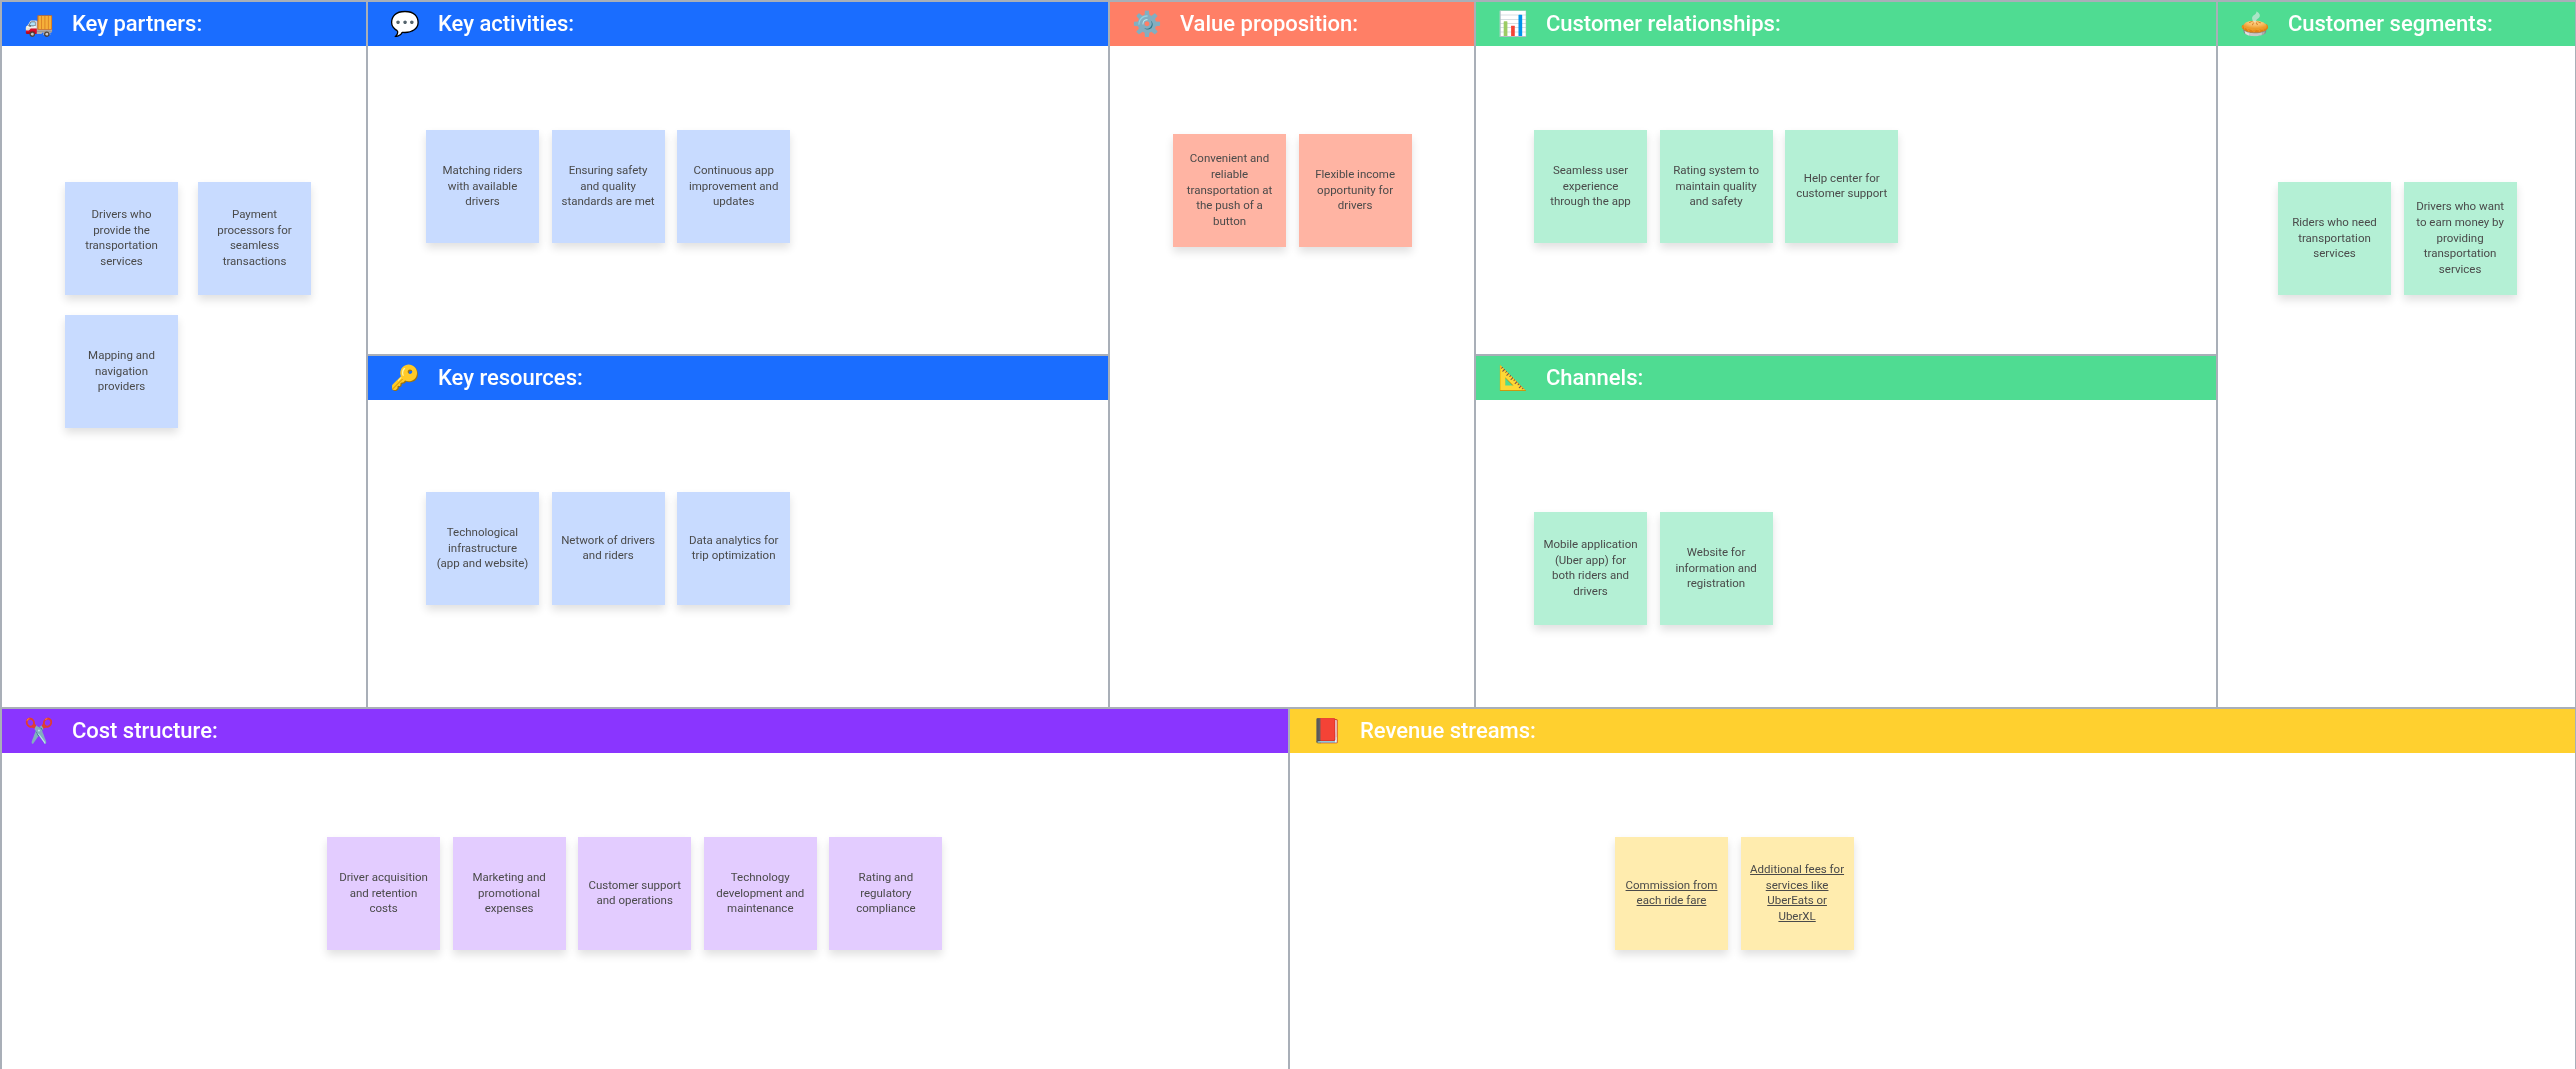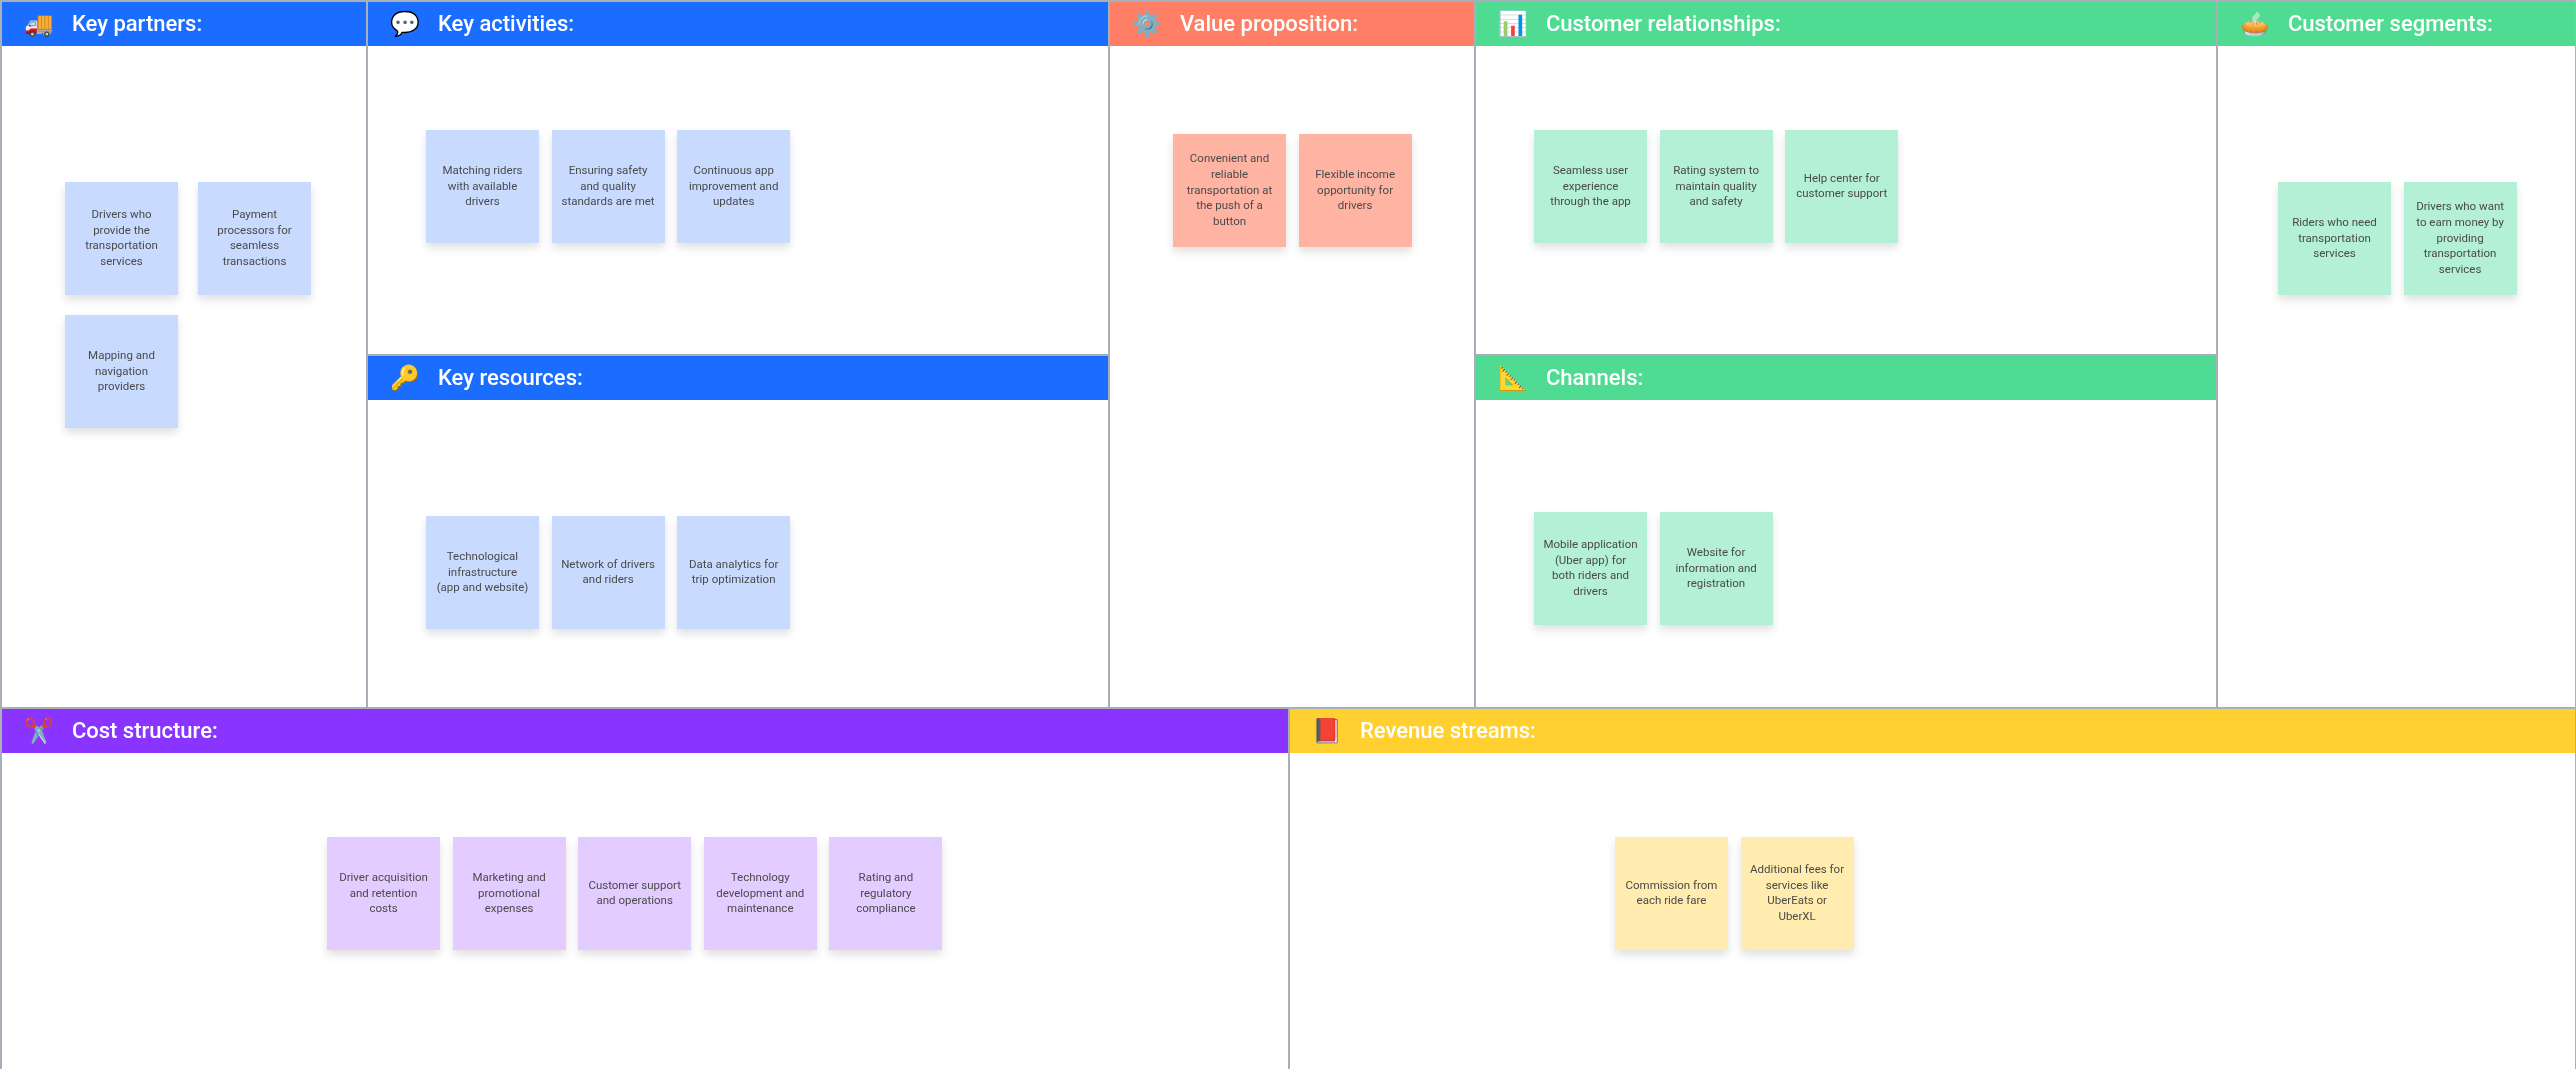--- a/index.html
+++ b/index.html
@@ -59,21 +59,21 @@
   .hdr-blue   { background: #1a6dff; }
   .hdr-coral  { background: #ff7f66; }
   .hdr-green  { background: #4fdc92; }
   .hdr-purple { background: #8a35ff; }
   .hdr-yellow { background: #ffd02f; }
 
   .st-blue   { background: #c8dbff; }
   .st-coral  { background: #ffb4a3; }
   .st-green  { background: #b4f0d5; }
   .st-purple { background: #e3ccff; }
-  .st-yellow { background: #ffecae; }
+  .st-yellow { background: #ffecae; text-decoration: underline; }
 
   
   
 </style>
 </head>
 <body>
 
 <div class="canvas">
 
   <div class="block" style="left:0; top:0; width:366px; height:707px;">
@@ -98,21 +98,21 @@
       <div class="sticky st-blue">Ensuring safety and quality standards are met</div>
       <div class="sticky st-blue">Continuous app improvement and updates</div>
     </div>
   </div>
 
   <div class="block" style="left:366px; top:354px; width:742px; height:353px;">
     <div class="header hdr-blue">
       <span class="icon">🔑</span>
       <span>Key resources:</span>
     </div>
-    <div class="stickies" style="padding-top:116px; padding-left:58px;">
+    <div class="stickies" style="padding-top:92px; padding-left:58px;">
       <div class="sticky st-blue">Technological infrastructure (app and website)</div>
       <div class="sticky st-blue">Network of drivers and riders</div>
       <div class="sticky st-blue">Data analytics for trip optimization</div>
     </div>
   </div>
 
   <div class="block" style="left:1108px; top:0; width:366px; height:707px;">
     <div class="header hdr-coral">
       <span class="icon">⚙️</span>
       <span>Value proposition:</span>

